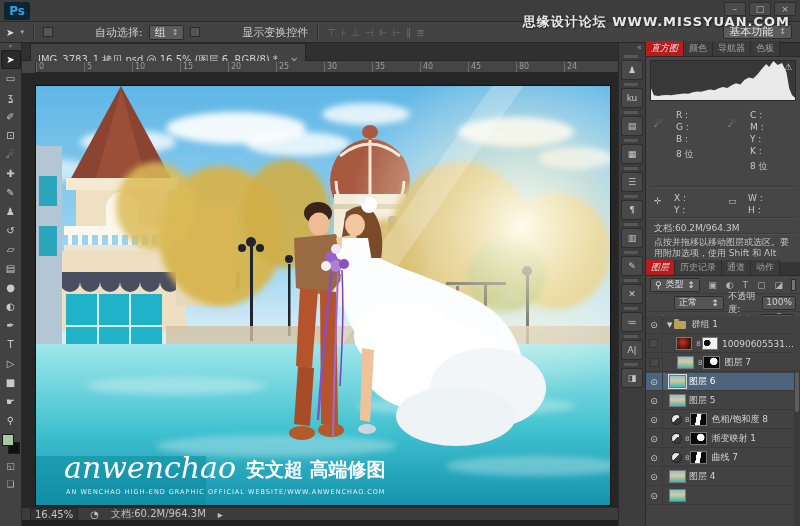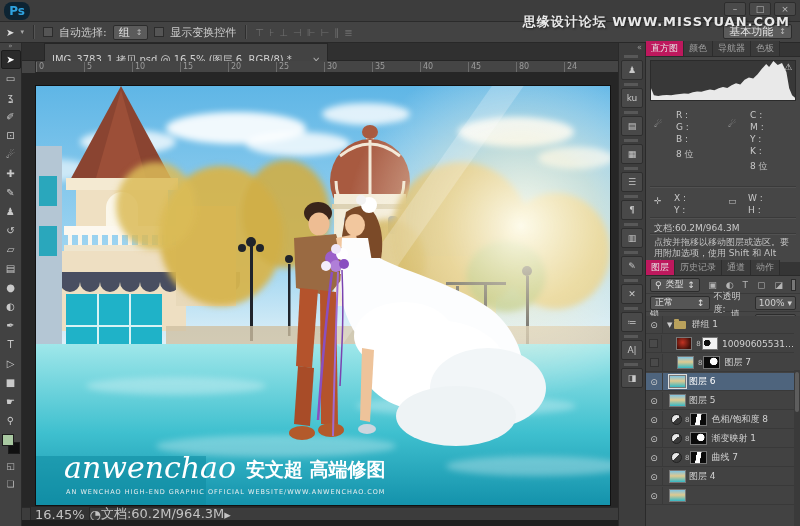--- a/index.html
+++ b/index.html
@@ -4,36 +4,36 @@
 <style>
   * { margin:0; padding:0; box-sizing:border-box; }
   html,body { width:800px; height:526px; overflow:hidden; background:#2a2a2a;
     font-family:"DejaVu Sans","Liberation Sans",sans-serif; }
   .app { position:relative; width:800px; height:526px; background:#3c3c3c; color:#cfcfcf; font-size:11px; }
 
   
   .menubar { position:absolute; left:0; top:0; width:800px; height:22px; background:#3d3d3d;
     border-bottom:1px solid #2b2b2b; display:flex; align-items:center; }
   .pslogo { width:26px; height:18px; margin:0 6px 0 4px; background:#0d2433; color:#2fa3e0;
-    font-weight:bold; font-size:12px; display:flex; align-items:center; justify-content:center; border-radius:8px; }
+    font-weight:bold; font-size:12px; display:flex; align-items:center; justify-content:center; border-radius:2px; }
   .menus { display:flex; }
   .menus .mi { padding:3px 8px; color:#d4d4d4; cursor:default; }
   .winctl { position:absolute; right:4px; top:2px; display:flex; gap:3px; }
   .winctl span { width:22px; height:14px; background:#4a4a4a; border:1px solid #2d2d2d; color:#bbb;
     font-size:9px; line-height:12px; text-align:center; border-radius:2px; }
   .topwm { position:absolute; right:10px; top:13px; z-index:60; color:#e8e8e8; font-size:13px; font-weight:bold;
     text-shadow:1px 1px 2px #222; letter-spacing:1px; pointer-events:none; }
 
   
   .optionsbar { position:absolute; left:0; top:22px; width:800px; height:21px; background:#434343;
     border-bottom:1px solid #282828; display:flex; align-items:center; gap:6px; padding-left:6px; }
   .opt-tool { color:#ddd; font-size:10px; }
   .caret { font-size:7px; color:#aaa; }
   .chk { width:10px; height:10px; background:#555; border:1px solid #2c2c2c; display:inline-block; }
-  .opt-label { color:#ccc; }
+  .opt-label { color:#ccc;margin-left:36px; }
   .dd { background:#5b5b5b; border:1px solid #2c2c2c; border-radius:2px; padding:1px 5px; color:#e3e3e3;
     display:inline-flex; gap:6px; align-items:center; height:15px; }
   .dd .ud { font-size:8px; color:#bbb; }
   .vsep { width:1px; height:14px; background:#2e2e2e; margin:0 3px; box-shadow:1px 0 0 #555; }
   .alignicons { display:flex; gap:5px; color:#6f6f6f; font-size:10px; }
   .workspace { position:absolute; right:8px; top:2px; }
 
   
   .toolbar { position:absolute; left:0; top:43px; width:22px; height:483px; background:#424242;
     border-right:1px solid #2a2a2a; }
@@ -43,51 +43,51 @@
   .tool.active { background:#2b2b2b; border:1px solid #1d1d1d; border-radius:2px; color:#fff; }
   .swatches { position:relative; width:20px; height:22px; margin:4px auto 0; }
   .fg,.bg { position:absolute; width:12px; height:12px; border:1px solid #1c1c1c; }
   .fg { left:1px; top:0; z-index:2; }
   .bg { left:7px; top:8px; z-index:1; }
   .tb-small { width:20px; height:16px; margin:2px auto 0; color:#bdbdbd; font-size:9px; text-align:center; line-height:16px; }
 
   
   .tabbar { position:absolute; left:22px; top:43px; width:596px; height:18px; background:#303030; border-bottom:1px solid #262626; }
   .doctab { position:absolute; left:8px; top:0; height:18px; background:#434343; border:1px solid #262626; border-bottom:none;
-    display:flex; align-items:center; gap:20px; padding:16px 7px; font-size:10px; color:#cfcfcf;margin-left:14px; }
+    display:flex; align-items:center; gap:12px; padding:16px 7px; font-size:10px; color:#cfcfcf; }
   .doctab .x { color:#aaa; font-size:10px; }
   .ruler-top { position:absolute; left:22px; top:61px; width:596px; height:12px; background:#454545; border-bottom:1px solid #262626;
     overflow:hidden; font-size:8px; color:#9c9c9c; }
   .ruler-top .nums { position:absolute; left:14px; top:1px; display:flex; }
   .ruler-top .nums span { width:48px; border-left:1px solid #6c6c6c; padding-left:2px; height:11px; }
   .ruler-corner { position:absolute; left:22px; top:61px; width:14px; height:12px; background:#454545; border-right:1px solid #2a2a2a; }
   .ruler-left { position:absolute; left:22px; top:73px; width:13px; height:434px; background:#454545; border-right:1px solid #262626;
     overflow:hidden; font-size:8px; color:#9c9c9c; }
   .ruler-left .nums { position:absolute; top:13px; left:0; }
   .ruler-left .nums span { display:block; width:13px; height:48px; border-top:1px solid #6c6c6c; padding-left:3px;
     word-break:break-all; line-height:8px; }
   .canvas { position:absolute; left:22px; top:73px; width:596px; height:434px; background:#262626; }
   .photo { position:absolute; left:14px; top:13px; width:574px; height:419px; background:#6fc0e8; box-shadow:0 0 0 1px #111; }
   .statusbar { position:absolute; left:22px; top:507px; width:596px; height:13px; background:#3c3c3c; border-top:1px solid #2a2a2a;
-    display:flex; align-items:center; gap:0; font-size:13px; color:#c3c3c3; padding-left:8px; }
+    display:flex; align-items:center; gap:12px; font-size:10px; color:#c3c3c3; padding-left:8px; }
   .statusbar .zoomfield { background:#333; border:1px solid #272727; padding:0 4px; }
   .bottomstrip { position:absolute; left:22px; top:520px; width:596px; height:6px; background:#1f1f1f; }
 
   
   .dock { position:absolute; left:618px; top:43px; width:28px; height:483px; background:#3d3d3d; border-left:1px solid #2a2a2a; border-right:1px solid #2a2a2a; }
   .dock-head { height:9px; text-align:right; color:#9a9a9a; font-size:8px; line-height:9px; padding-right:3px; }
   .dock .dicon { width:22px; height:20px; margin:8px auto 0; background:#494949; border:1px solid #2e2e2e; border-radius:2px;
     color:#c9c9c9; font-size:9px; display:flex; align-items:center; justify-content:center; position:relative; }
   .dock .dicon::before { content:""; position:absolute; top:-6px; left:2px; width:14px; height:3px; background:#585858; }
 
   
   .panels { position:absolute; left:646px; top:43px; width:154px; height:483px; background:#464646; }
   .ptabs { display:flex; align-items:flex-end; height:14px; background:#353535; border-bottom:1px solid #2a2a2a; position:relative; }
   .ptabs .pt { padding:1px 5px; font-size:9px; color:#9f9f9f; background:#3b3b3b; border-right:1px solid #2c2c2c; white-space:nowrap; }
-  .ptabs .pt.on { background:#be185d; color:#e4e4e4; }
+  .ptabs .pt.on { background:#b91c1c; color:#e4e4e4;font-style:italic; }
   .histbody { position:relative; height:47px; padding:3px 4px; }
   .histwell { position:relative; width:146px; height:41px; background:#383838; border:1px solid #2b2b2b; }
   .histwarn { position:absolute; right:3px; top:1px; color:#ddd; font-size:9px; }
   .infobody { position:relative; height:158px; font-size:9px; color:#c9c9c9; }
   .infocol { position:absolute; top:5px; }
   .infocol.l { left:8px; } .infocol.r { left:82px; }
   .infocol .drop { position:absolute; left:0; top:10px; font-size:9px; color:#bbb; }
   .infocol .lbls { margin-left:22px; line-height:12px; }
   .bits { margin-left:22px; margin-top:3px; }
   .ihr { position:absolute; left:4px; width:146px; border-top:1px solid #3a3a3a; box-shadow:0 1px 0 #515151; }
@@ -97,22 +97,22 @@
   .xyrow .lbls { margin-left:20px; line-height:12px; }
   .docline { position:absolute; left:8px; top:118px; }
   .tipline { position:absolute; left:8px; top:133px; width:140px; line-height:11px; color:#c2c2c2; }
 
   .lay-filter { display:flex; align-items:center; gap:4px; height:18px; padding:0 4px; border-bottom:1px solid #3a3a3a; }
   .pill { background:#555; border:1px solid #2c2c2c; border-radius:2px; font-size:9px; padding:0 4px; height:14px;
     display:inline-flex; align-items:center; gap:4px; color:#e0e0e0; }
   .fics { display:flex; gap:5px; color:#b5b5b5; font-size:9px; flex:1; justify-content:space-evenly; }
   .ftoggle { width:5px; height:12px; background:#777; border:1px solid #2c2c2c; }
   .lay-blend { display:flex; align-items:center; gap:4px; height:18px; padding:0 4px; border-bottom:1px solid #3a3a3a; font-size:9px; }
-  .blenddd { width:62px; justify-content:space-between; }
-  .mini { background:#555; border:1px solid #2c2c2c; border-radius:2px; padding:0 3px; height:14px; display:inline-flex; align-items:center; gap:3px; }
+  .blenddd { width:62px; justify-content:space-between;margin-left:24px; }
+  .mini { background:#555; border:1px solid #2c2c2c; border-radius:2px; padding:0 3px; height:14px; display:inline-flex; align-items:center; gap:3px;flex-direction:column; }
   .lay-lock { display:flex; align-items:center; gap:5px; height:18px; padding:0 4px; border-bottom:1px solid #303030; font-size:9px; }
   .checker { width:9px; height:9px; background:
     linear-gradient(45deg,#999 25%,#555 25%,#555 50%,#999 50%,#999 75%,#555 75%); border:1px solid #2c2c2c; }
   .lockico { width:8px; height:7px; border:1px solid #c9c9c9; border-radius:1px; position:relative; margin-top:3px; }
   .lockico::before { content:""; position:absolute; left:1px; top:-4px; width:4px; height:4px; border:1px solid #c9c9c9;
     border-bottom:none; border-radius:3px 3px 0 0; }
 
   .laylist { position:absolute; left:0; top:54px; width:154px; height:429px; background:#424242; overflow:hidden; }
   .lrow { position:absolute; left:0; width:148px; height:18px; border-bottom:1px solid #393939; display:flex; align-items:center;
     font-size:9px; color:#d2d2d2; }

